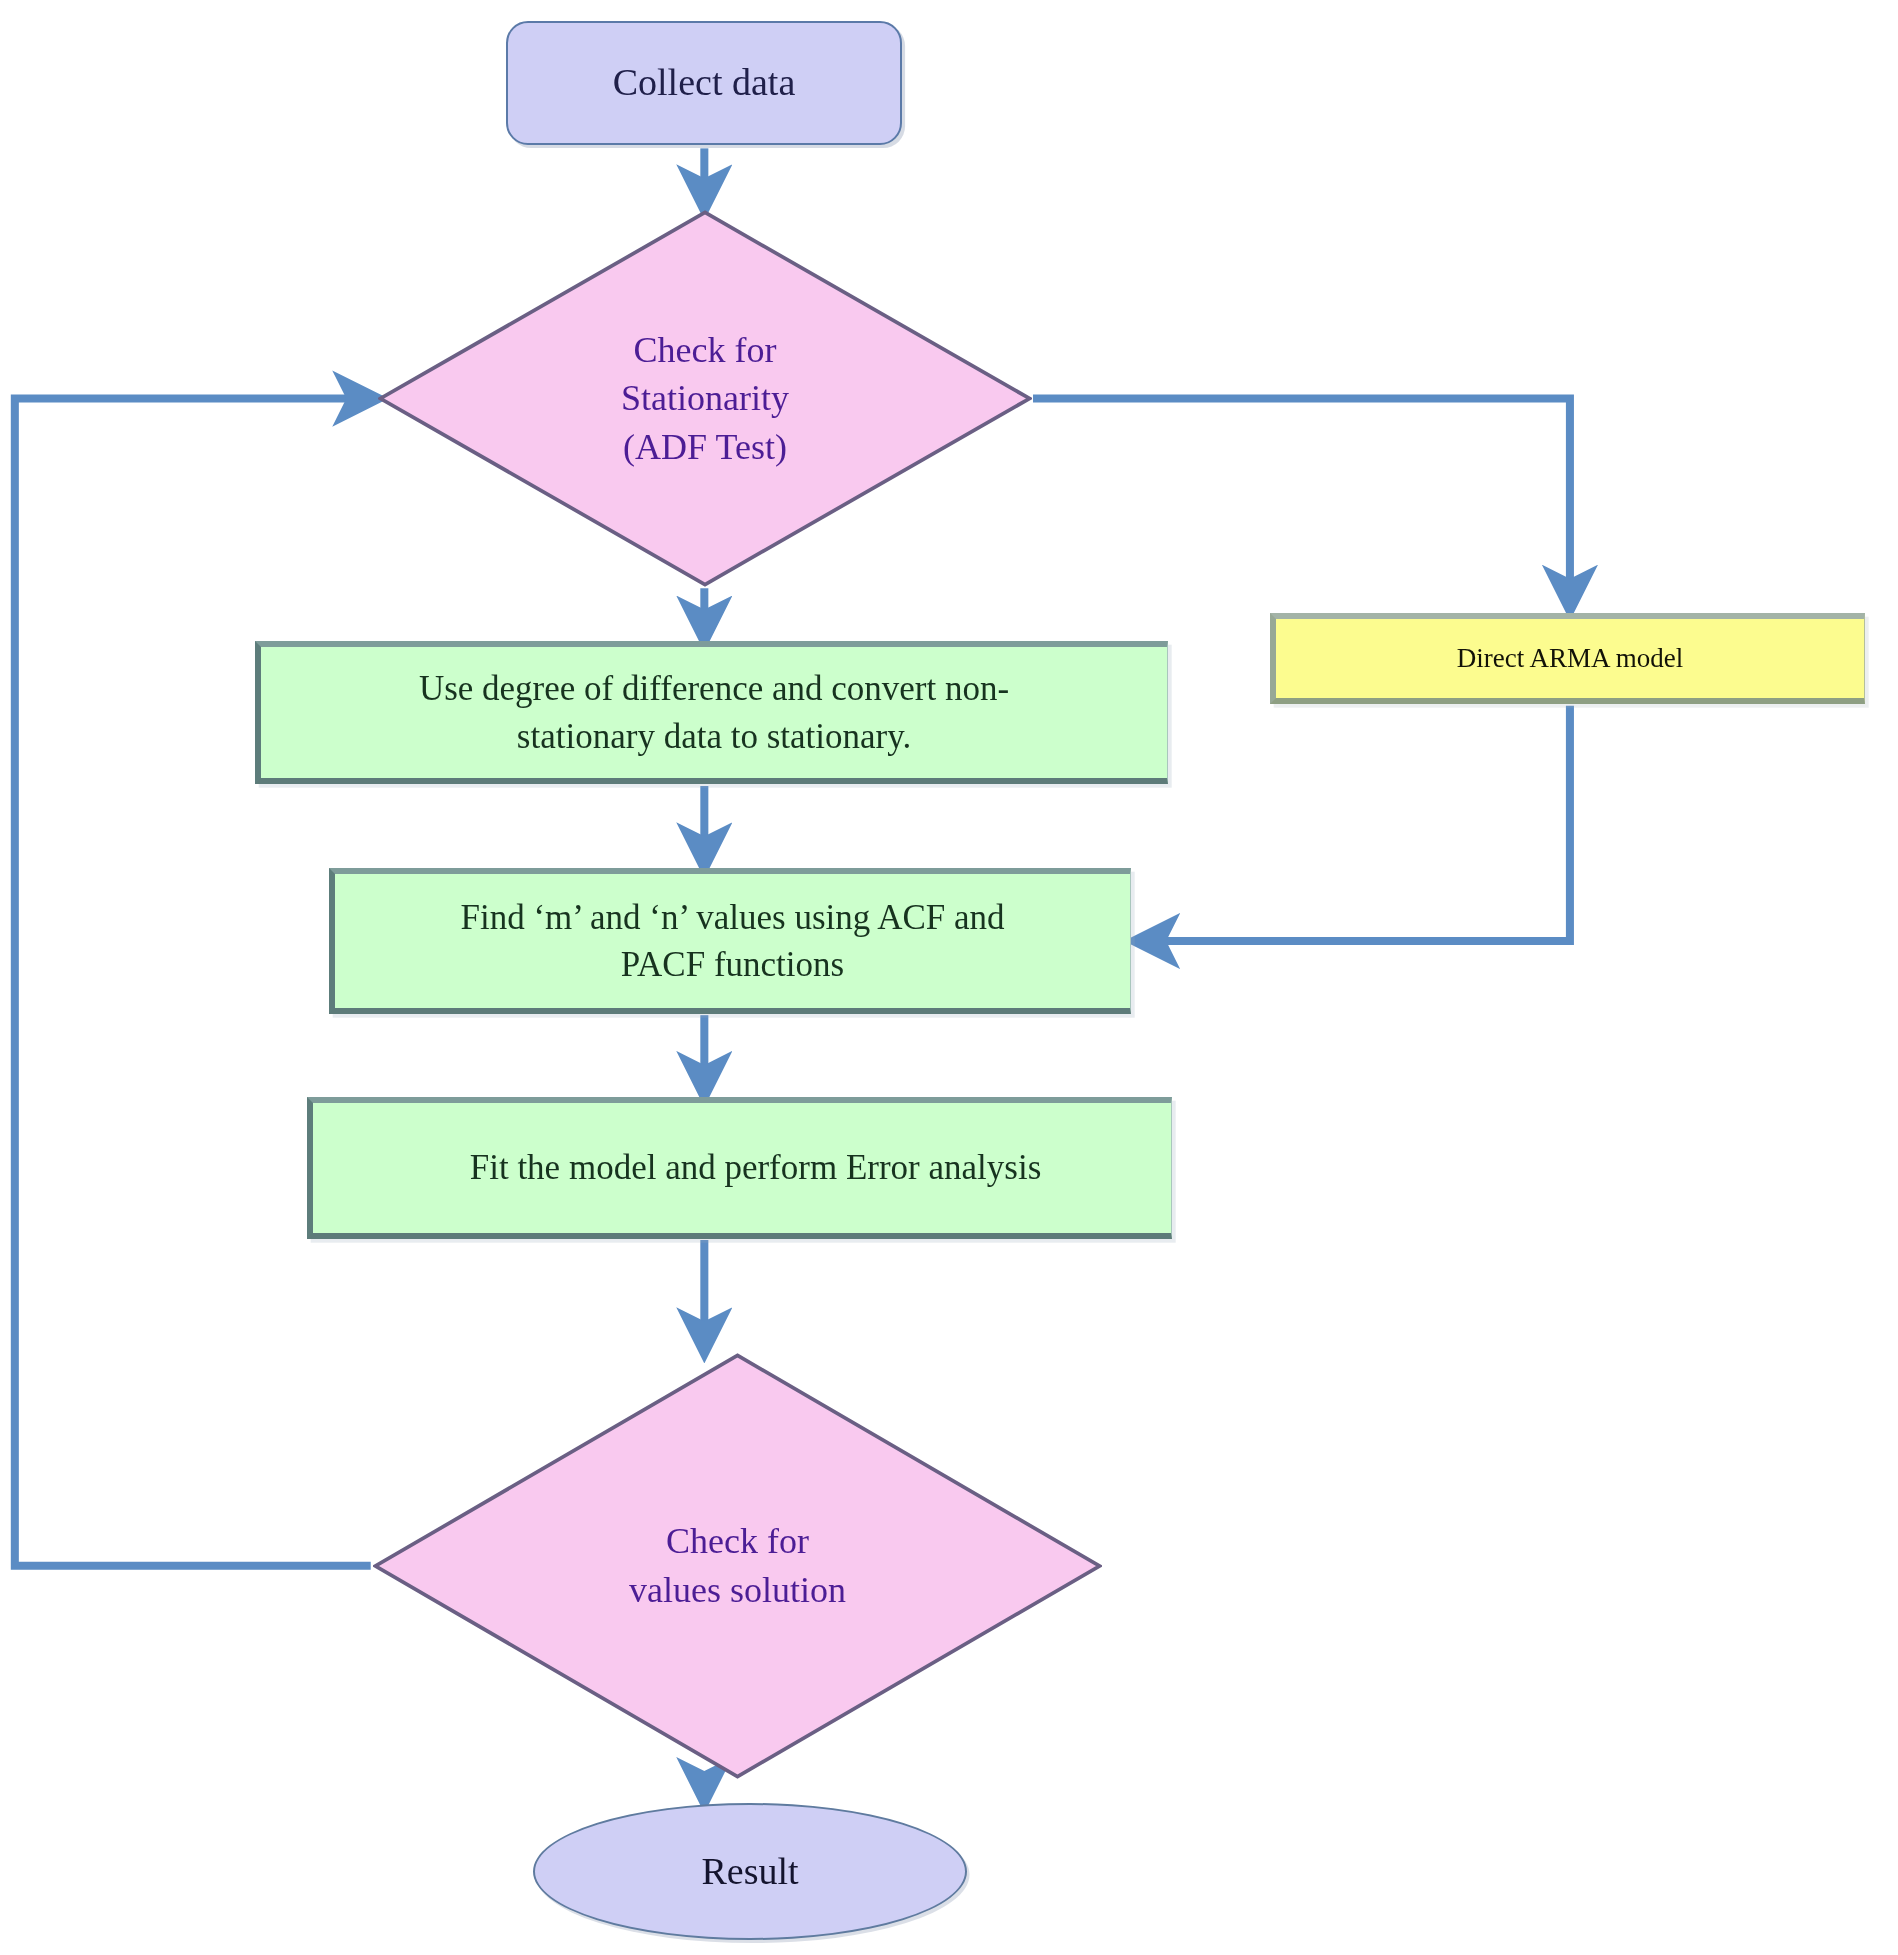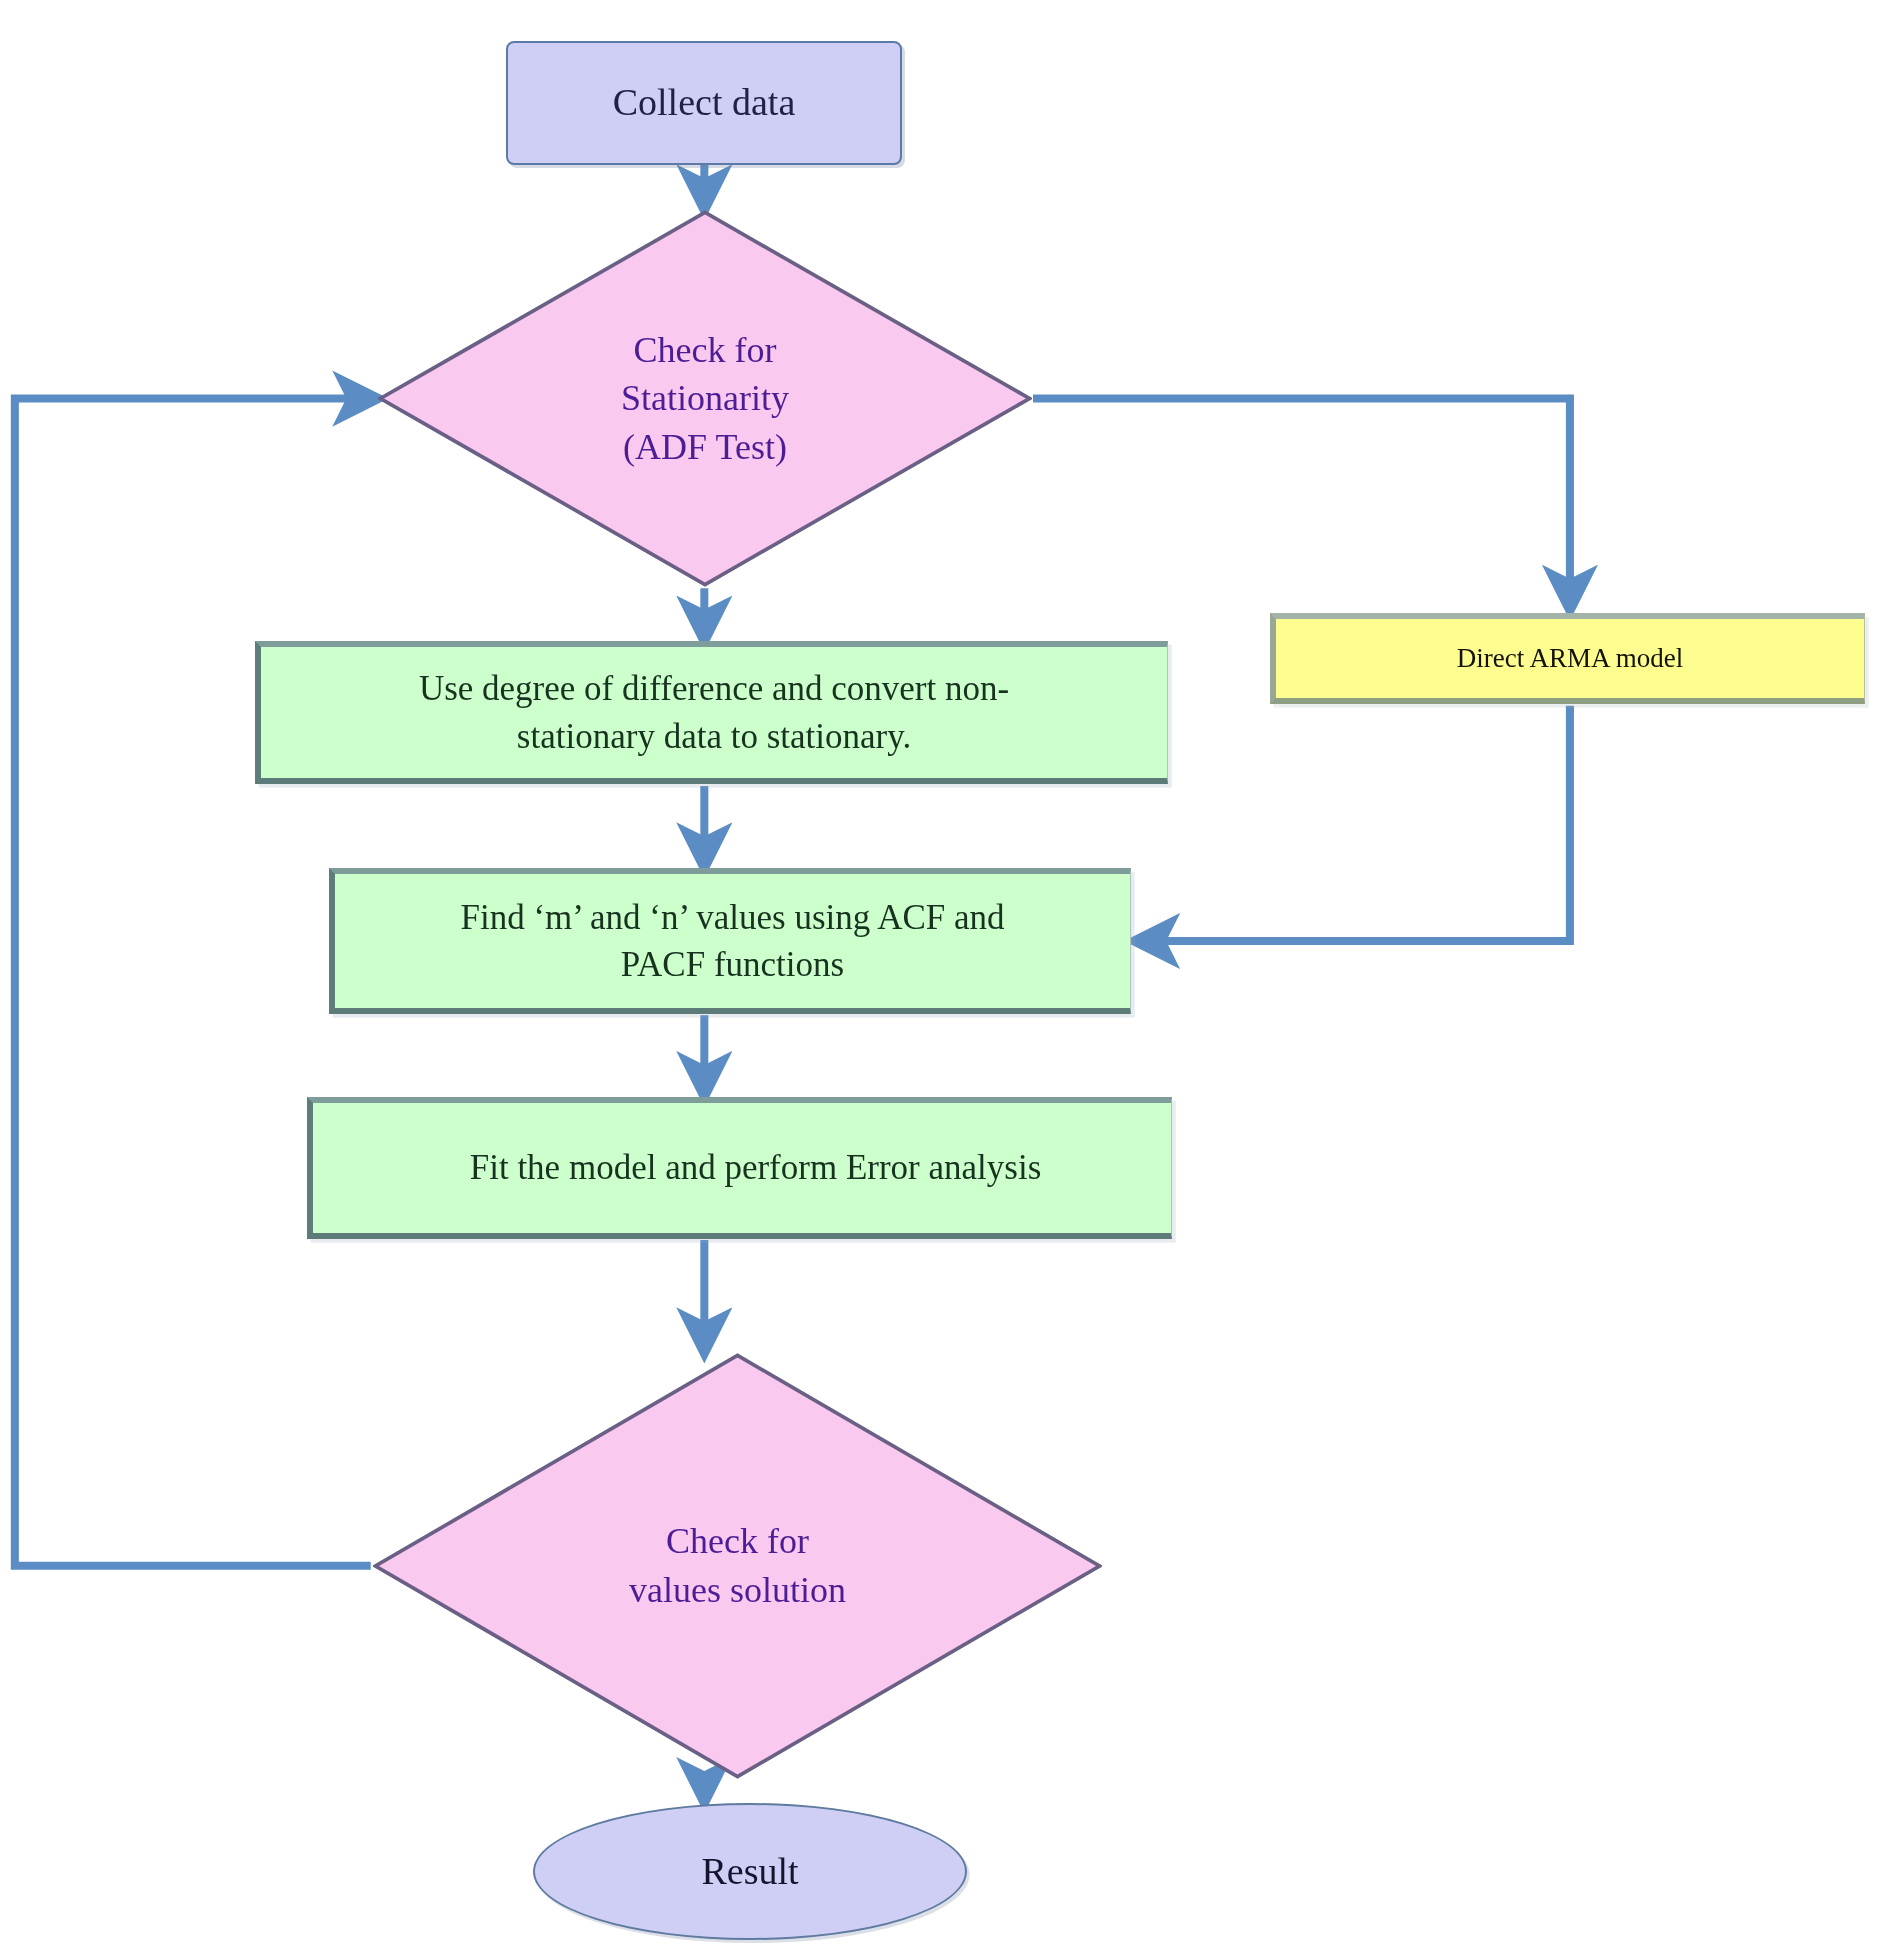--- a/index.html
+++ b/index.html
@@ -40,23 +40,22 @@
   }
 
   
   .n-start {
     left: 506px;
     top: 21px;
     width: 396px;
     height: 124px;
     background: #cfcff5;
     border: 2.5px solid #5b7aa8;
-    border-radius: 8px;
+    border-radius: 22px;
     box-shadow: 3.1px 3.1px 0 rgba(120,135,165,0.30);
-    margin-top: 20px;
   }
   .n-start .label {
     font-size: 38px;
     color: #20204a;
   }
 
   
   .n-end {
     left: 533px;
     top: 1803px;

